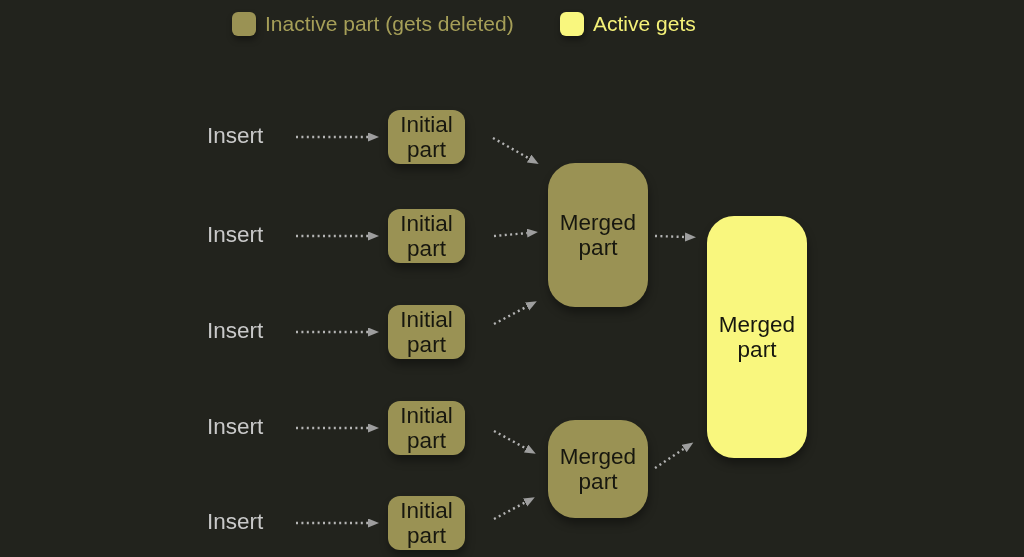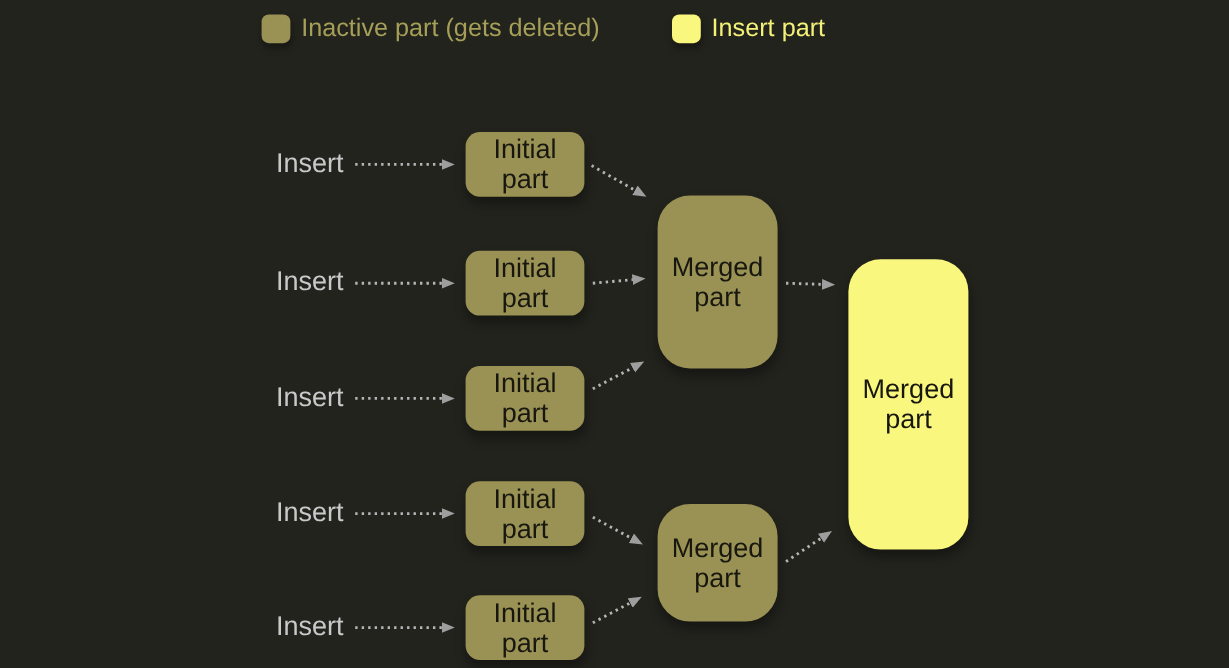--- a/index.html
+++ b/index.html
@@ -26,38 +26,38 @@
 
   
   .legend-item {
     position: absolute;
     top: 12px;
     display: flex;
     align-items: center;
     gap: 9px;
     height: 24px;
   }
-  .legend-item.li-1 { left: 218px; }
+  .legend-item.li-1 { left: 232px; }
   .legend-item.li-2 { left: 560px; }
   .swatch {
     width: 24px; height: 24px;
     border-radius: 6px;
     box-shadow: 1px 4px 6px rgba(0,0,0,0.35);
     flex: 0 0 auto;
   }
   .swatch.inactive { background: var(--inactive); }
   .swatch.active { background: var(--active); }
   .legend-label { font-size: 21px; white-space: nowrap; }
   .li-1 .legend-label { color: var(--inactive-text); }
   .li-2 .legend-label { color: var(--active-text); }
 
   
   .insert-label {
     position: absolute;
-    left: 230px;
+    left: 207px;
     transform: translateY(-54%);
     font-size: 22.5px;
     color: var(--insert-text);
     white-space: nowrap;
     text-align: center;
   }
   .iy1 { top: 137px; } .iy2 { top: 236px; } .iy3 { top: 332px; }
   .iy4 { top: 428px; } .iy5 { top: 523px; }
 
   
@@ -67,21 +67,21 @@
     align-items: center;
     justify-content: center;
     text-align: center;
     color: var(--node-text);
     font-size: 22.5px;
     line-height: 1.12;
     box-shadow: 1px 6px 9px rgba(0,0,0,0.35);
   }
   .node.initial {
     left: 388px;
-    width: 99px; height: 54px;
+    width: 77px; height: 54px;
     border-radius: 12px;
     background: var(--inactive);
     padding: 0 9px;
   }
   .by1 { top: 110px; } .by2 { top: 209px; } .by3 { top: 305px; }
   .by4 { top: 401px; } .by5 { top: 496px; }
   .node.merged {
     left: 548px;
     width: 100px;
     border-radius: 27px;
@@ -115,21 +115,21 @@
 <body>
 
 <div class="canvas">
 
   <div class="legend-item li-1">
     <span class="swatch inactive"></span>
     <span class="legend-label">Inactive part (gets deleted)</span>
   </div>
   <div class="legend-item li-2">
     <span class="swatch active"></span>
-    <span class="legend-label">Insert part</span>
+    <span class="legend-label">Active gets</span>
   </div>
 
   <svg class="arrows" viewBox="0 0 1024 557">
     <defs>
       <marker id="ah" markerUnits="userSpaceOnUse" markerWidth="12" markerHeight="10" refX="1" refY="4.5" orient="auto">
         <path class="arrowhead-shape" d="M0,0 L11,4.5 L0,9 Z"></path>
       </marker>
     </defs>
     <line class="arrow-line" x1="296" y1="137" x2="369" y2="137" marker-end="url(#ah)"></line>
     <line class="arrow-line" x1="296" y1="236" x2="369" y2="236" marker-end="url(#ah)"></line>

